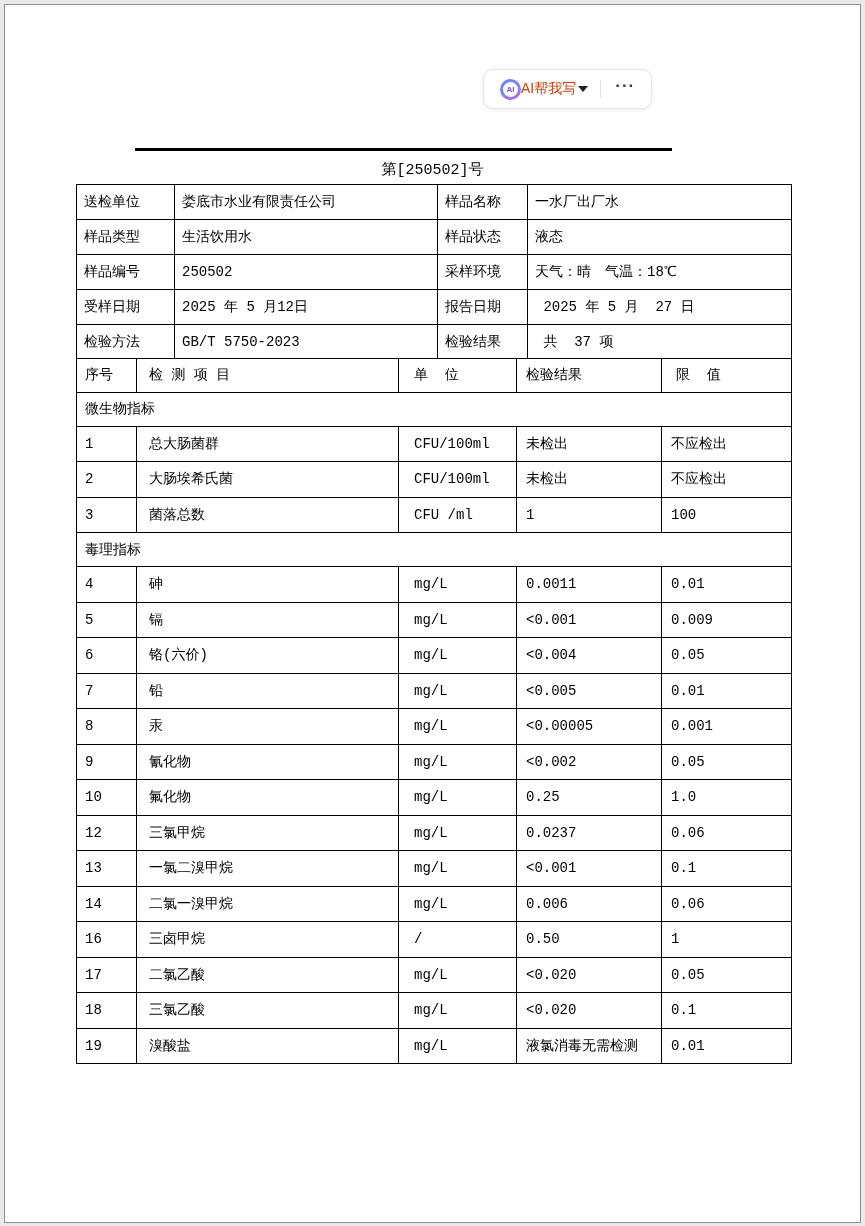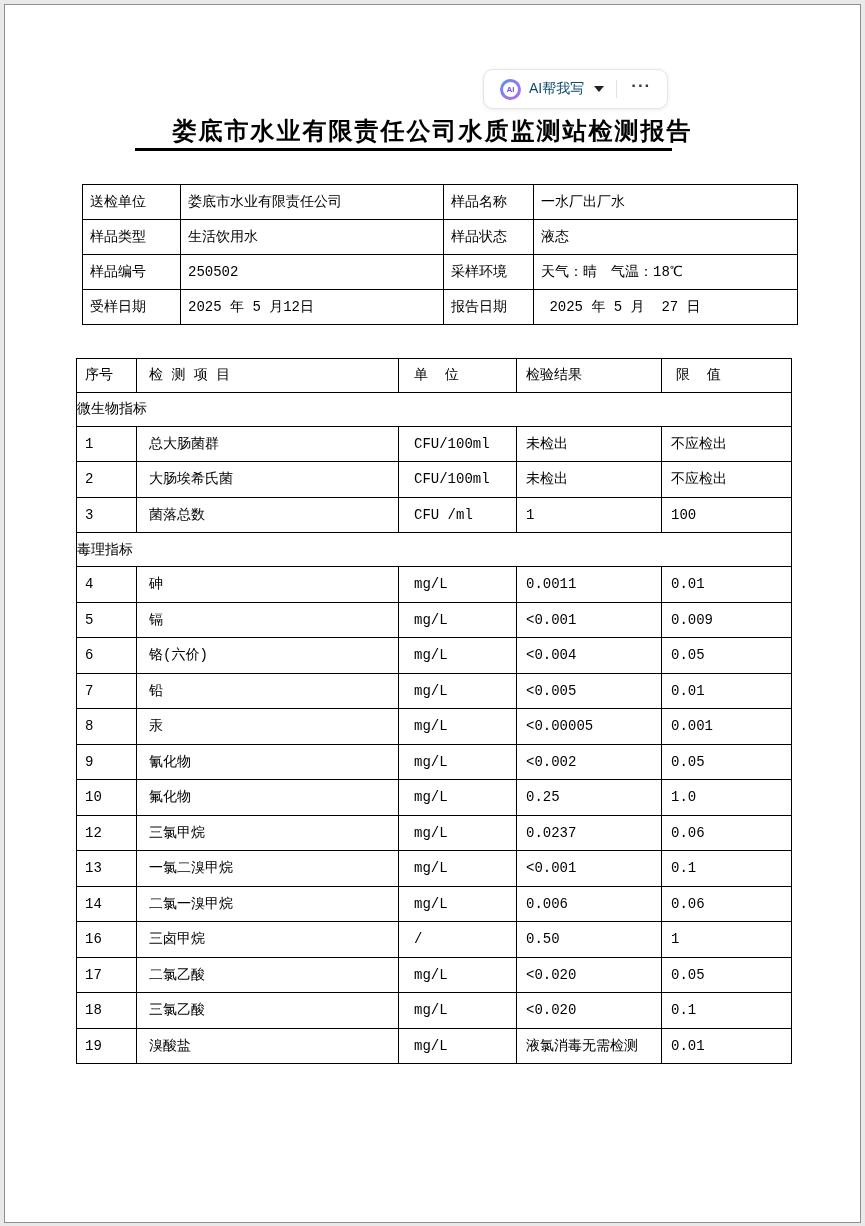--- a/index.html
+++ b/index.html
@@ -23,35 +23,35 @@
 
   
   .ai-toolbar{
     position:absolute;left:478px;top:64px;height:40px;
     display:flex;align-items:center;
     background:#fff;border:1px solid #e4e4e4;border-radius:10px;
     box-shadow:0 1px 4px rgba(0,0,0,.08);
     padding:0 6px;
   }
   .ai-btn{
-    display:flex;align-items:center;gap:8px;height:38px;padding:0 8px 0 10px;
+    display:flex;align-items:center;gap:0;height:38px;padding:0 8px 0 10px;
     background:none;border:none;cursor:pointer;
     font-family:"Liberation Sans","DejaVu Sans",sans-serif;
   }
   .ai-logo{
     width:21px;height:21px;border-radius:50%;
     background:linear-gradient(135deg,var(--accent-blue) 0%,#8f7bf2 55%,var(--accent-purple) 100%);
     display:flex;align-items:center;justify-content:center;flex:0 0 auto;
   }
   .ai-logo-core{
     width:15px;height:15px;border-radius:50%;background:#ffffff;
     display:flex;align-items:center;justify-content:center;
     font-size:8px;font-weight:bold;color:#7b52f0;letter-spacing:0;
   }
-  .ai-label{font-size:14px;color:#0c4a6e;}
+  .ai-label{font-size:14px;color:#c2410c;}
   .caret{
     width:0;height:0;margin-left:2px;
     border-left:5px solid transparent;border-right:5px solid transparent;
     border-top:6px solid #222;cursor:pointer;
   }
   .toolbar-divider{width:1px;height:18px;background:#e2e2e2;margin:0 4px;}
   .more-btn{
     background:none;border:none;cursor:pointer;
     font-size:17px;font-weight:bold;letter-spacing:1px;color:#3a3a3a;
     padding:0 10px 6px 10px;line-height:20px;
@@ -74,27 +74,27 @@
   }
 
   
   table{border-collapse:collapse;table-layout:fixed;background:#fff;}
   td,th{
     border:1.5px solid var(--border-black);
     font-size:14px;font-weight:normal;text-align:left;vertical-align:middle;
     white-space:pre;overflow:hidden;
     font-family:"Liberation Mono","DejaVu Sans Mono","Liberation Sans",sans-serif;
   }
-  .info-table{position:absolute;left:77px;top:179px;width:715px;}
+  .info-table{position:absolute;left:71px;top:179px;width:715px;}
   .info-table td{height:35px;padding-left:7px;}
 
   .result-table{position:absolute;left:71px;top:352.5px;width:715px;}
   .result-table th{height:34px;}
   .result-table td{height:35.5px;}
-  .result-table .section-row td{height:34px;padding-left:0;margin-top:14px;}
+  .result-table .section-row td{height:34px;padding-left:8px;margin-top:14px;}
   .c-serial{padding-left:8px;}
   .c-item{padding-left:12px;}
   .c-unit{padding-left:15px;}
   .c-result{padding-left:9px;}
   .c-limit{padding-left:9px;}
   th.c-limit{padding-left:14px;margin-top:12px;}
 
   .page-footer{
     position:absolute;left:0;top:1134px;width:100%;text-align:center;
     font-size:15px;white-space:pre;
@@ -111,24 +111,22 @@
       <span class="ai-logo">
         <span class="ai-logo-core">AI</span>
       </span>
       <span class="ai-label">AI帮我写</span>
       <span class="caret"></span>
     </button>
     <span class="toolbar-divider"></span>
     <button class="more-btn">···</button>
   </div>
 
-  <div class="title-wrap">
-    <h1 class="report-title">娄底市水业有限责任公司水质监测站检测报告</h1>
-  </div>
   <div class="title-underline"></div>
+  <div class="doc-number">第[250502]号</div>
 
   <table class="info-table">
     <colgroup>
       <col style="width:98px">
         <col style="width:263px">
         <col style="width:90px">
         <col style="width:264px">
     </colgroup>
     <tbody id="info-body">
         <tr>
@@ -147,20 +145,26 @@
           <td>样品编号</td>
           <td>250502</td>
           <td>采样环境</td>
           <td>天气：晴　气温：18℃</td>
         </tr>
         <tr>
           <td>受样日期</td>
           <td>2025 年 5 月12日</td>
           <td>报告日期</td>
           <td> 2025 年 5 月  27 日</td>
+        </tr>
+        <tr>
+          <td>检验方法</td>
+          <td>GB/T 5750-2023</td>
+          <td>检验结果</td>
+          <td> 共  37 项</td>
         </tr>
       </tbody>
   </table>
 
   <table class="result-table">
     <colgroup>
       <col style="width:60px">
         <col style="width:262px">
         <col style="width:118px">
         <col style="width:145px">

